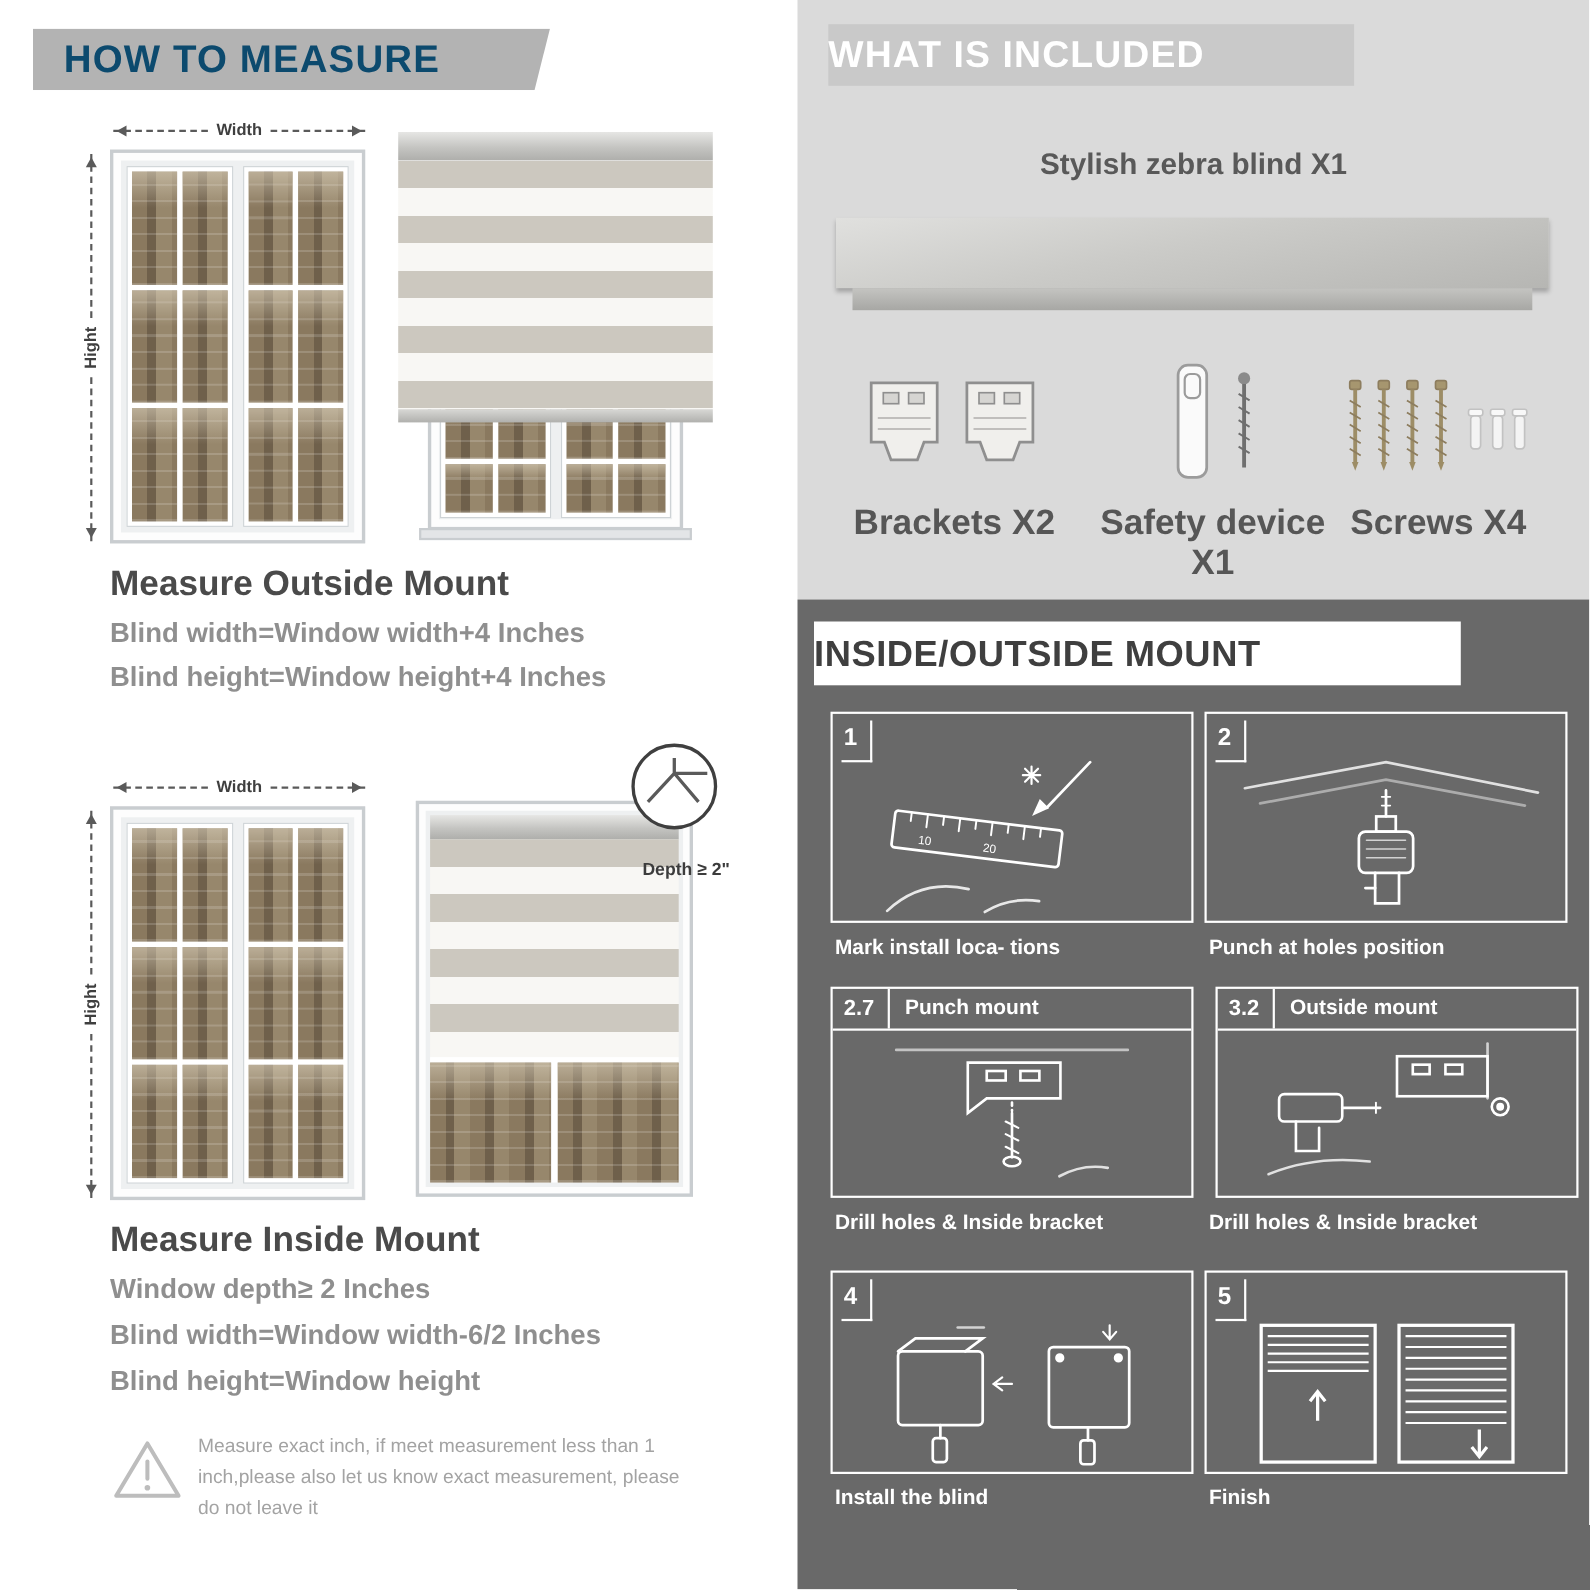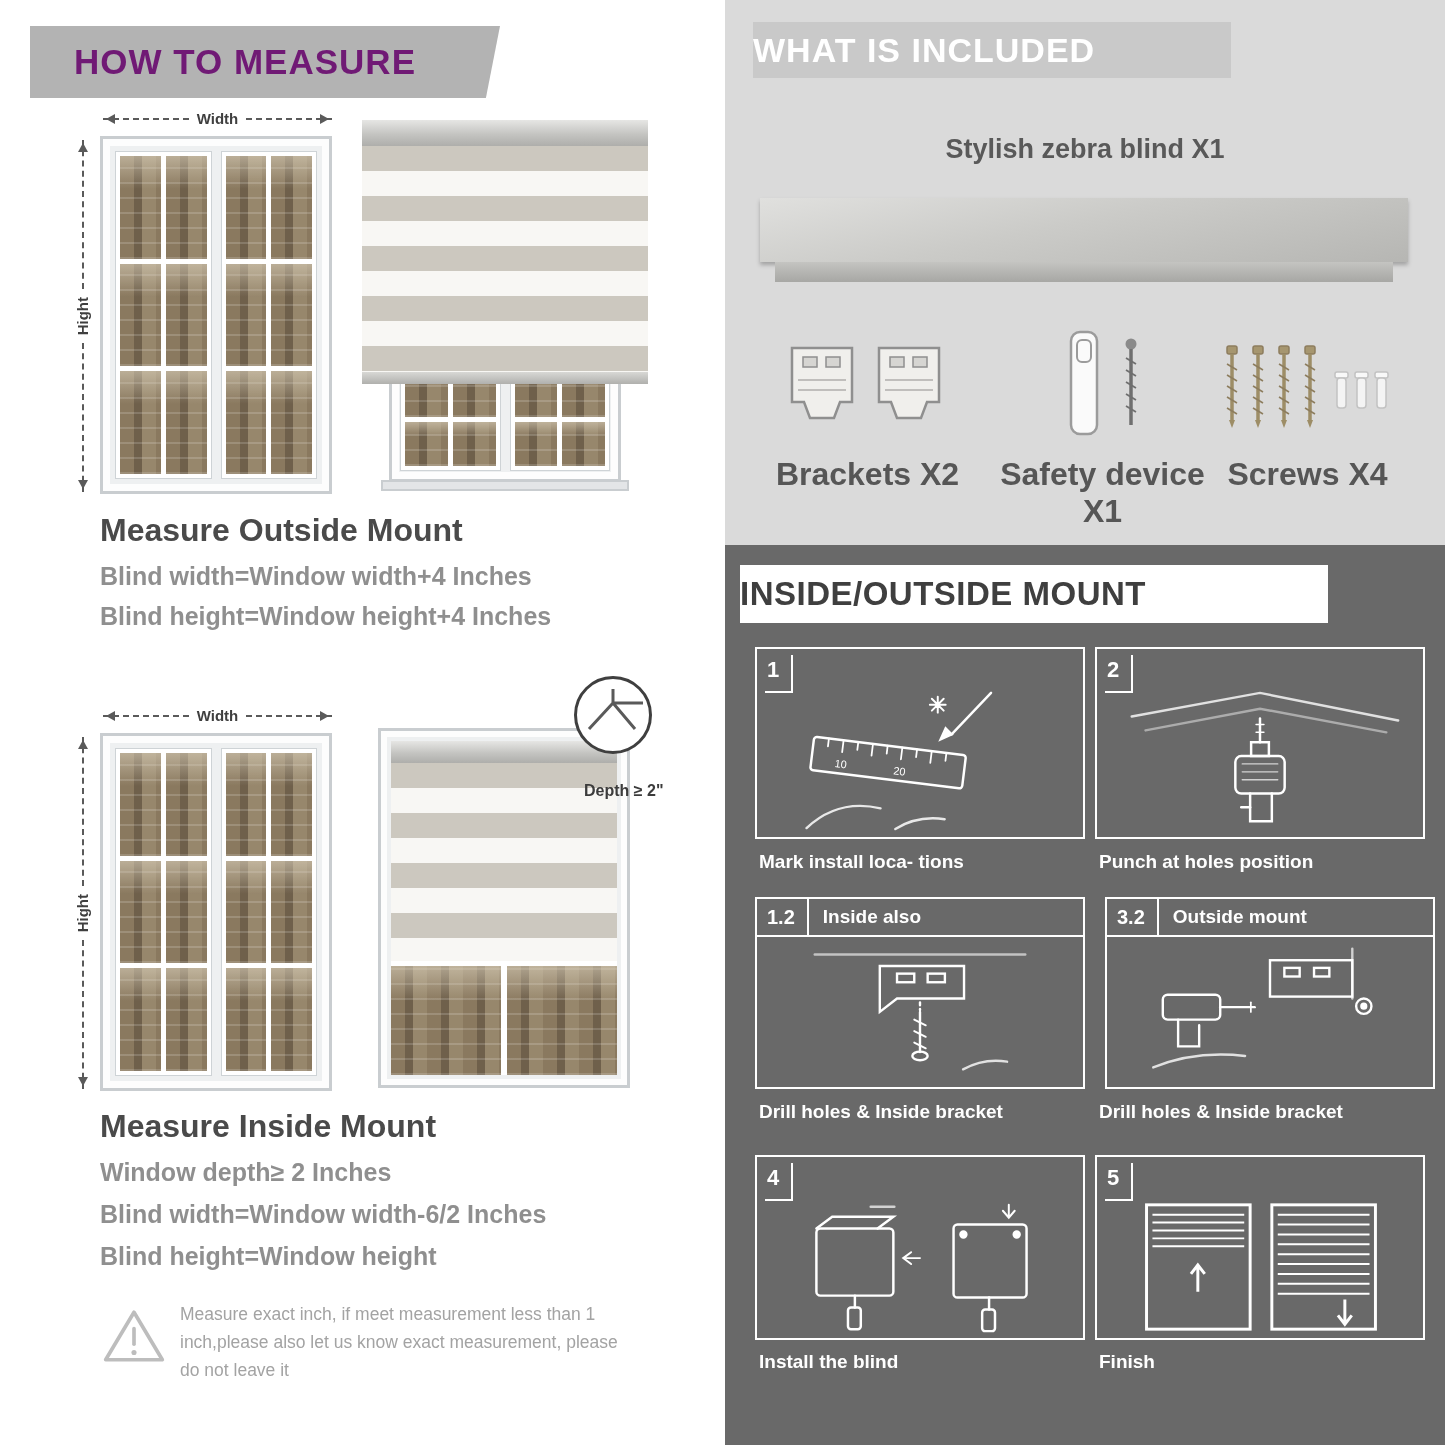--- a/index.html
+++ b/index.html
@@ -2,22 +2,22 @@
 <html><head>
 <meta charset="utf-8">
 <style>
   *{box-sizing:border-box;margin:0;padding:0}
   body{margin:0;background:#fff}
   #page{position:relative;width:1445px;height:1445px;background:#fff;
         font-family:"Liberation Sans",sans-serif;overflow:hidden}
   .abs{position:absolute}
 
   
-  .banner-how{left:30px;top:26px;width:470px;height:72px;background:#b3b3b3;color:#701a75;
-    font-size:35px;font-weight:bold;display:flex;align-items:center;padding-left:44px;
+  .banner-how{left:30px;top:26px;width:470px;height:56px;background:#b3b3b3;color:#0c4a6e;
+    font-size:35px;font-weight:bold;display:flex;align-items:center;padding-left:28px;
     letter-spacing:1px;clip-path:polygon(0 0,100% 0,97% 100%,0 100%)}
   .title-dark{color:#4a4a4a;font-size:32px;font-weight:bold}
   .line-gray{color:#8f8f8f;font-size:25px;font-weight:bold}
   .depth-note{color:#3c3c3c;font-size:16px;font-weight:bold}
   .warn-text{color:#a3a3a3;font-size:17.5px;line-height:1.6;width:452px}
 
   
   .harrow{display:flex;align-items:center;gap:8px;color:#3f3f3f;font-size:15px;font-weight:bold}
   .hline{flex:1;height:0;border-top:2px dashed #5a5a5a;position:relative}
   .hline.left::before{content:"";position:absolute;left:-2px;top:-6px;
@@ -313,22 +313,22 @@
           <path d="M132,80 h36 M132,88 h36 M132,96 h36" stroke-width="1.4" opacity=".7"></path>
           <path d="M140,110 v28 h22 v-28"></path>
           <path d="M140,124 h-9"></path>
         </g>
       </svg>
     </div>
     <div class="caption" style="left:374px;top:306px">Punch at  holes position</div>
 
     <div class="panel" style="left:30px;top:352px;width:330px;height:192px">
       <div class="stephead">
-        <span class="shnum">1.2</span>
-        <span class="shtitle">Inside also</span>
+        <span class="shnum">2.7</span>
+        <span class="shtitle">Punch mount</span>
       </div>
       <svg class="illus-hd" viewBox="0 0 300 140">
         <g stroke="#fff" fill="none" stroke-width="2.5" stroke-linecap="round">
           <path d="M40,12 h220" opacity=".6"></path>
           <path d="M108,24 h88 v34 h-70 l-18,14 z"></path>
           <rect x="126" y="32" width="18" height="9"></rect>
           <rect x="158" y="32" width="18" height="9"></rect>
           <path d="M150,62 v8" stroke-dasharray="3 4"></path>
           <path d="M150,72 v42"></path>
           <path d="M144,80 l12,6 M144,92 l12,6 M144,104 l12,6" stroke-width="2"></path>

